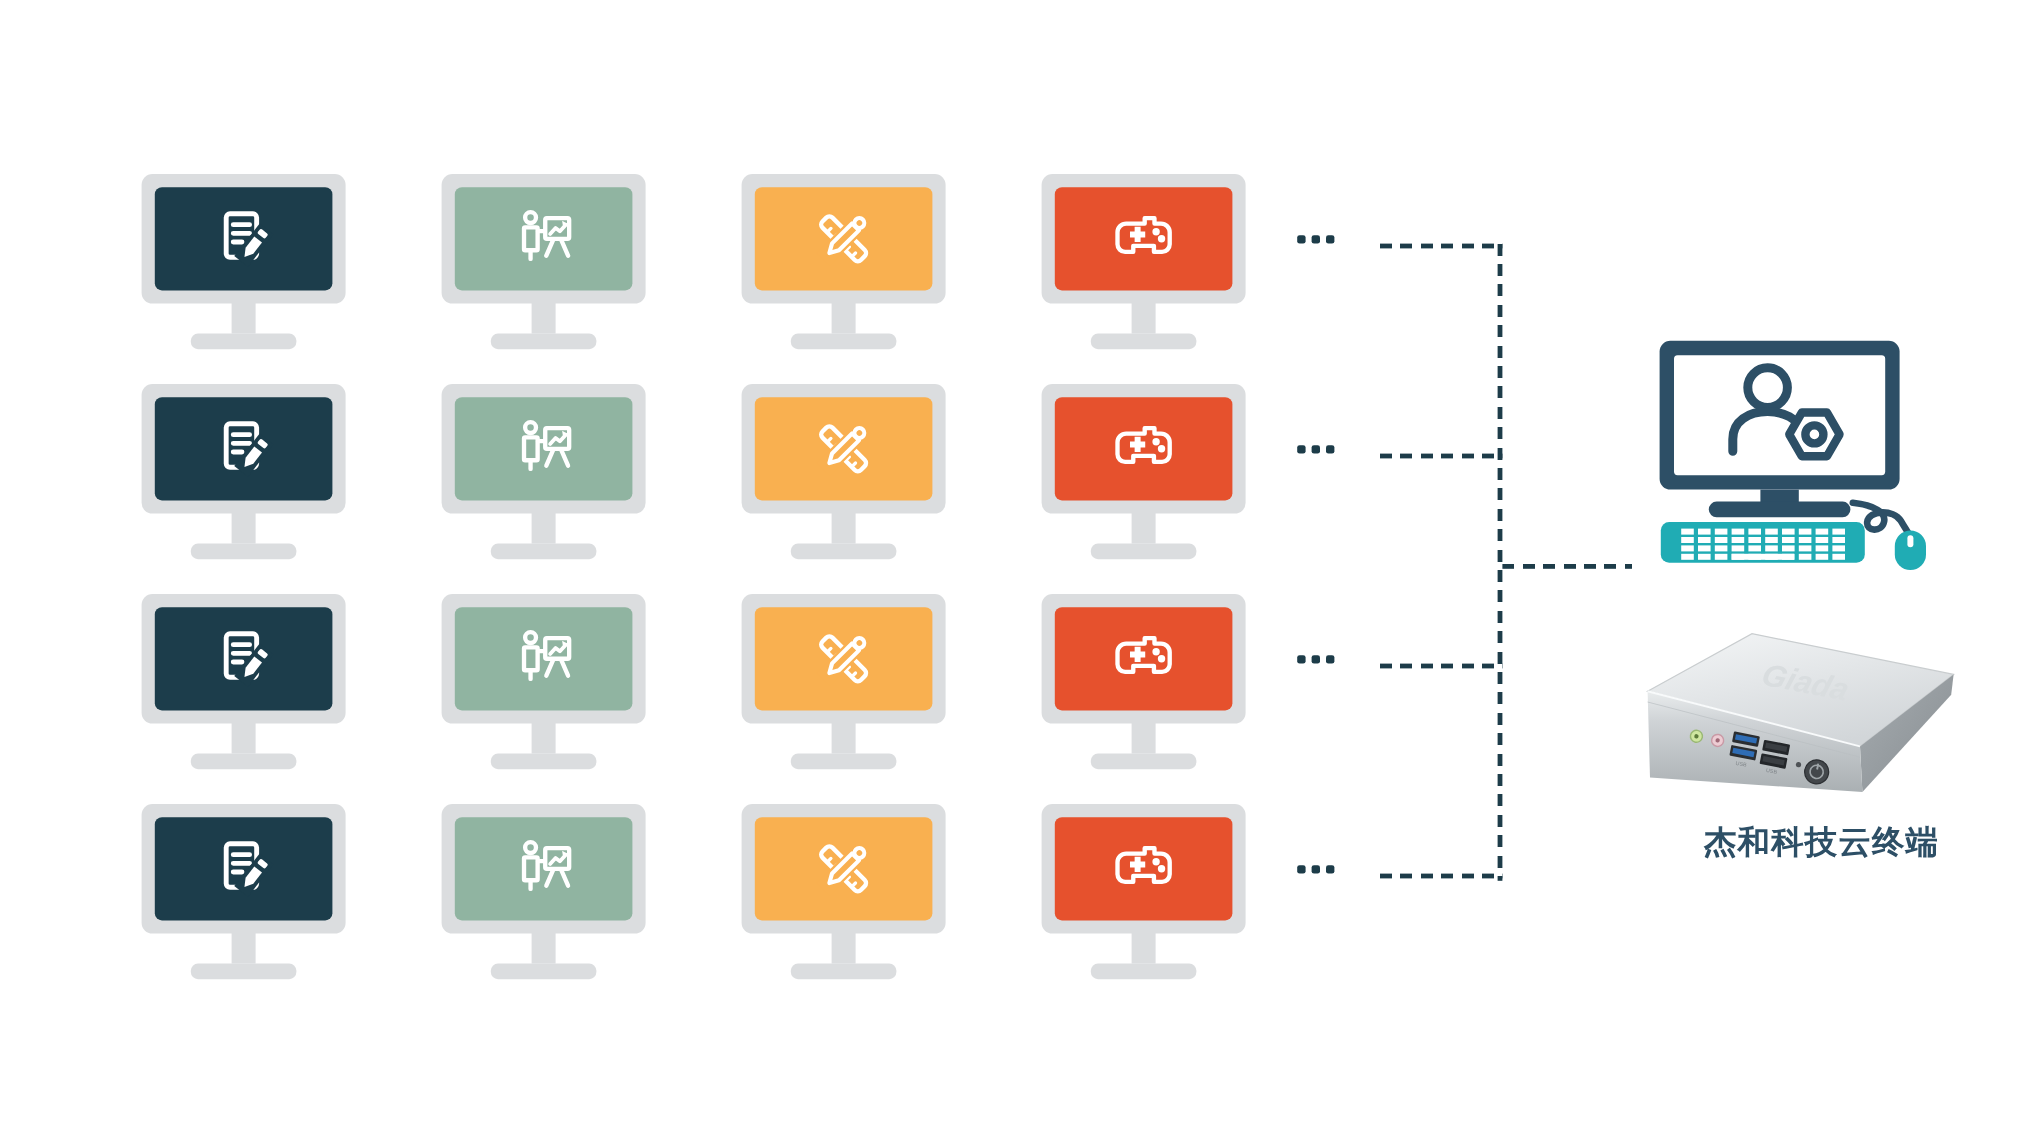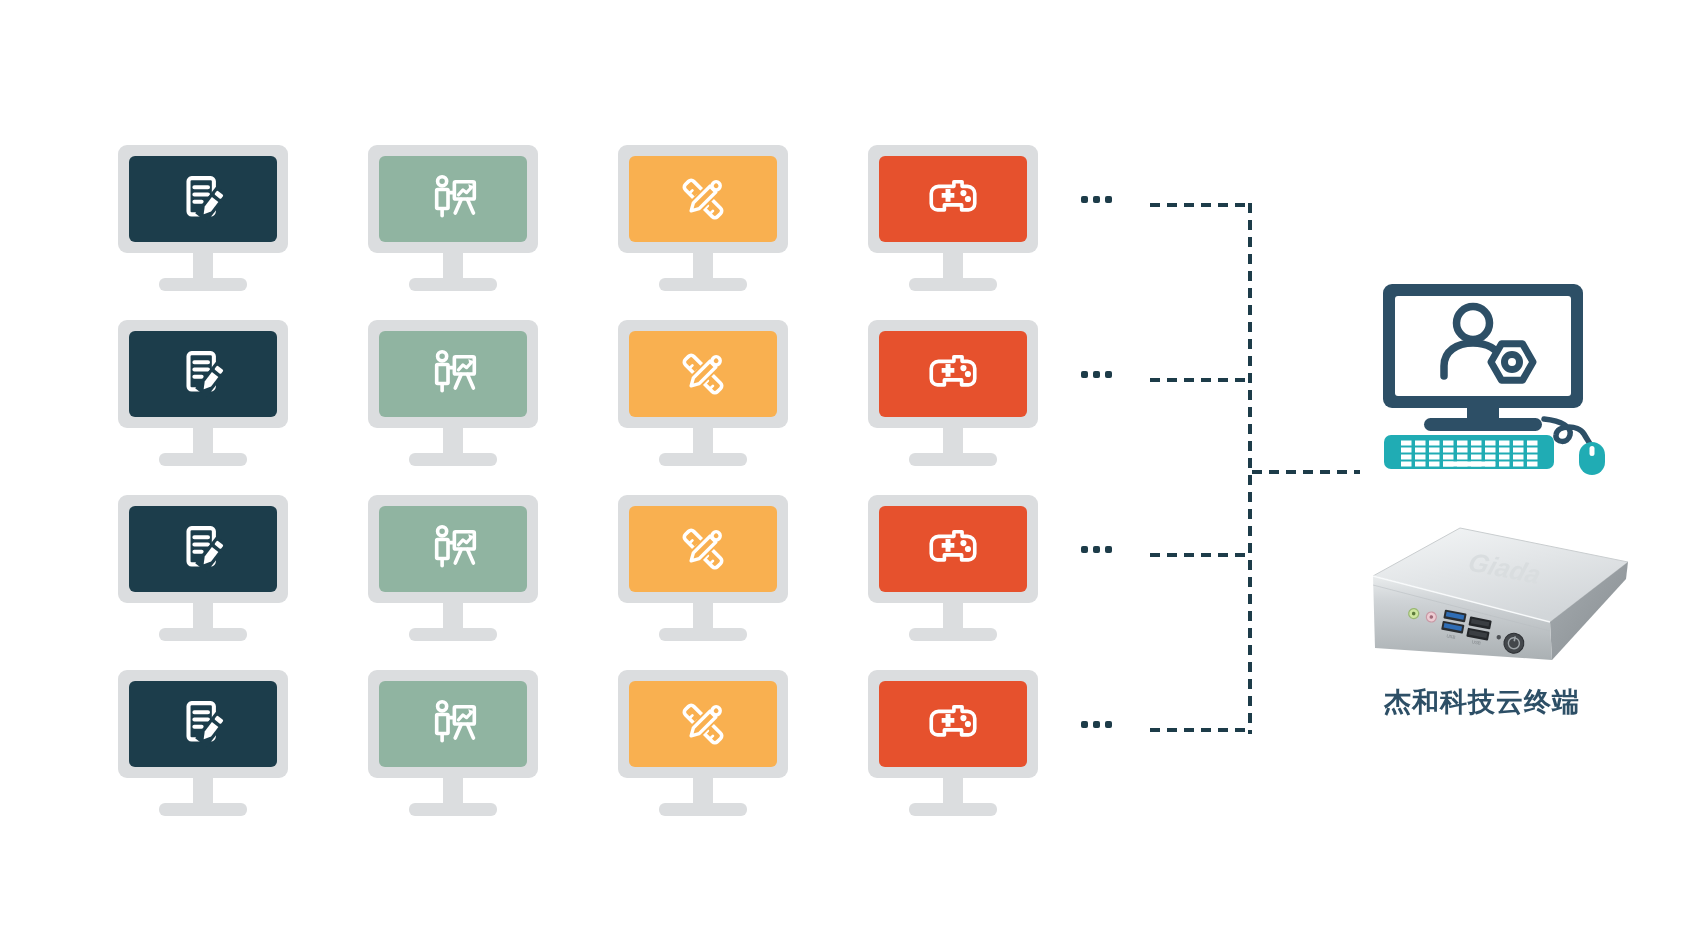--- a/index.html
+++ b/index.html
@@ -18,21 +18,21 @@
   
   .dots{position:absolute;display:flex;gap:5px;}
   .dots span{width:7px;height:7px;border-radius:2px;background:var(--line);}
   .hline{position:absolute;height:4px;
     background-image:repeating-linear-gradient(90deg,var(--line) 0 10px,transparent 10px 17px);}
   .vline{position:absolute;width:4px;
     background-image:repeating-linear-gradient(180deg,var(--line) 0 10px,transparent 10px 17px);}
   
   .admin-svg{position:absolute;left:1360px;top:260px;width:290px;height:220px;}
   .pc-svg{position:absolute;left:1360px;top:495px;width:290px;height:170px;}
-  .label{position:absolute;left:1360px;top:684px;width:220px;text-align:right;
+  .label{position:absolute;left:1420px;top:684px;width:220px;text-align:left;
     font-size:27px;font-weight:bold;letter-spacing:1px;color:var(--navy);}
   .defs-hidden{position:absolute;width:0;height:0;overflow:hidden;}
 </style>
 </head>
 <body>
 
 <svg class="defs-hidden" aria-hidden="true">
   <defs>
     <symbol id="document-edit-icon" viewBox="0 0 64 64">
       <g fill="none" stroke="#fff" stroke-width="4.5" stroke-linecap="round" stroke-linejoin="round">

